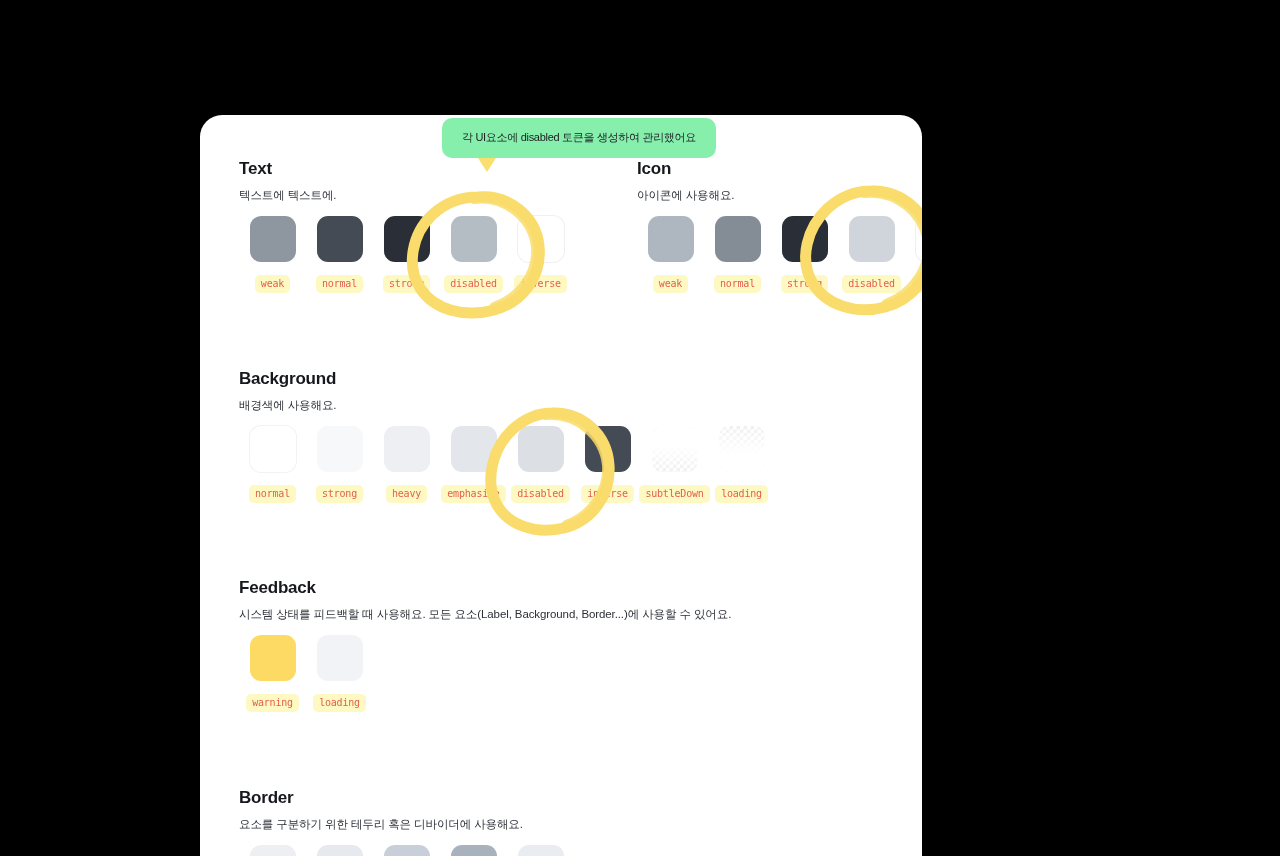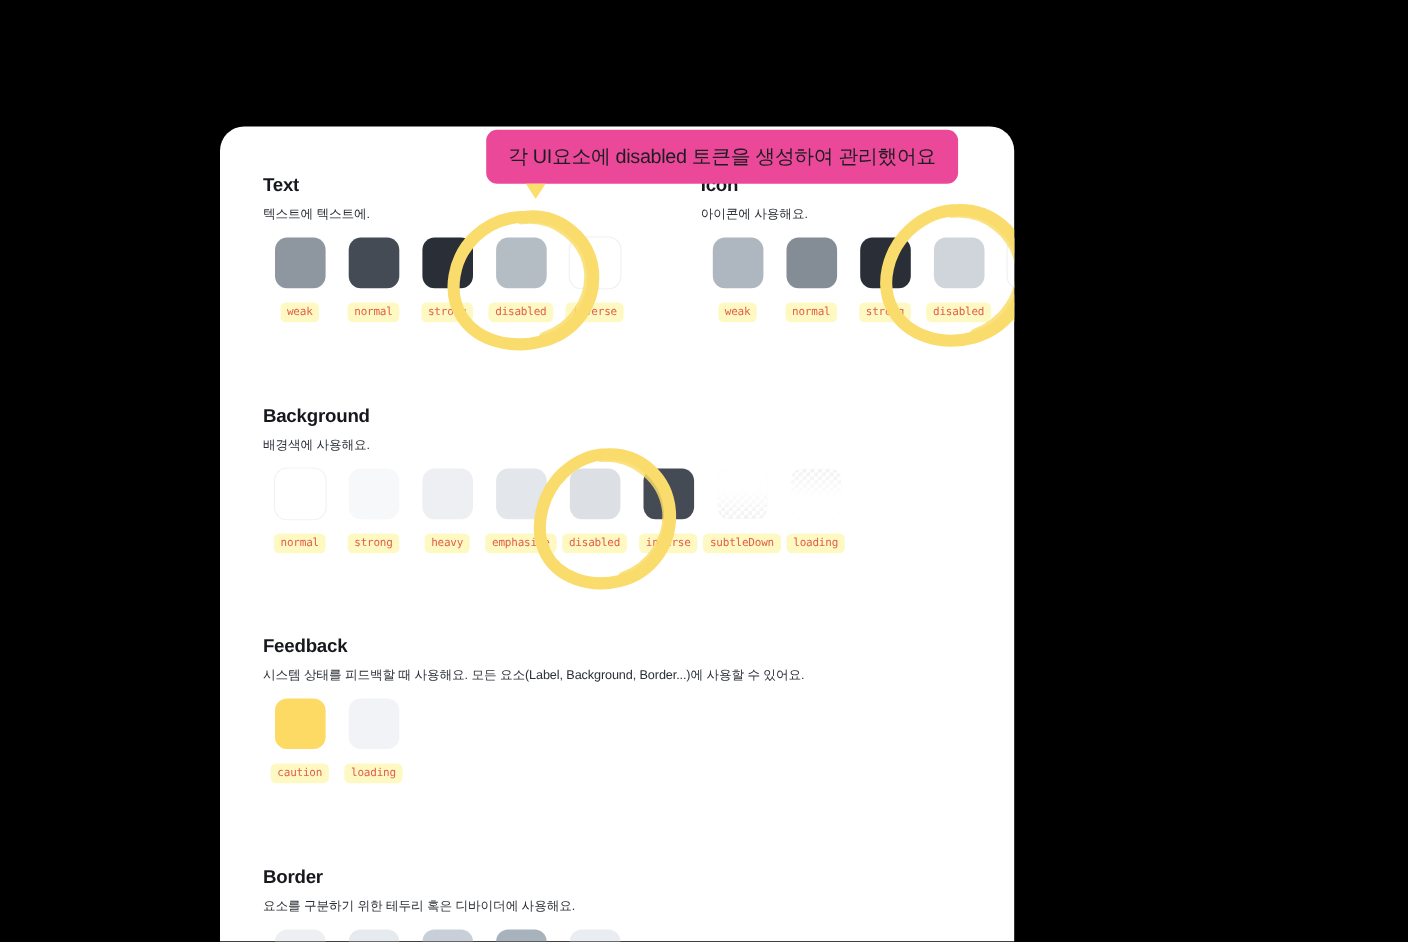--- a/index.html
+++ b/index.html
@@ -113,24 +113,24 @@
   }
   .checker.up::after {
     background: linear-gradient(to top, #ffffff 0%, #ffffff 42%, rgba(255,255,255,0.15) 100%);
   }
 
   
   .tooltip {
     position: absolute;
     left: 442px;
     top: 118px;
-    background: #ec4899;
+    background: #86efac;
     border-radius: 10px;
     padding: 12px 20px 13px 20px;
-    font-size: 18px;
+    font-size: 11px;
     color: #1b1d22;
     letter-spacing: -0.3px;
     white-space: nowrap;
     z-index: 40;
   }
   .tooltip-tail {
     position: absolute;
     left: 36px;
     top: 100%;
     width: 0; height: 0;
@@ -246,21 +246,21 @@
         </div>
       </div>
     </div>
 
     <div class="section" style="top:464px;">
       <h2 class="sec-title">Feedback</h2>
       <p class="sec-desc">시스템 상태를 피드백할 때 사용해요. 모든 요소(Label, Background, Border...)에 사용할 수 있어요.</p>
       <div class="swatch-row" style="top:56px;">
         <div class="swatch-cell">
           <div class="swatch" style="background:#FDDA63;"></div>
-          <div class="sw-label">caution</div>
+          <div class="sw-label">warning</div>
         </div>
         <div class="swatch-cell">
           <div class="swatch" style="background:#F2F3F6;"></div>
           <div class="sw-label">loading</div>
         </div>
       </div>
     </div>
 
     <div class="section" style="top:674px;">
       <h2 class="sec-title">Border</h2>

